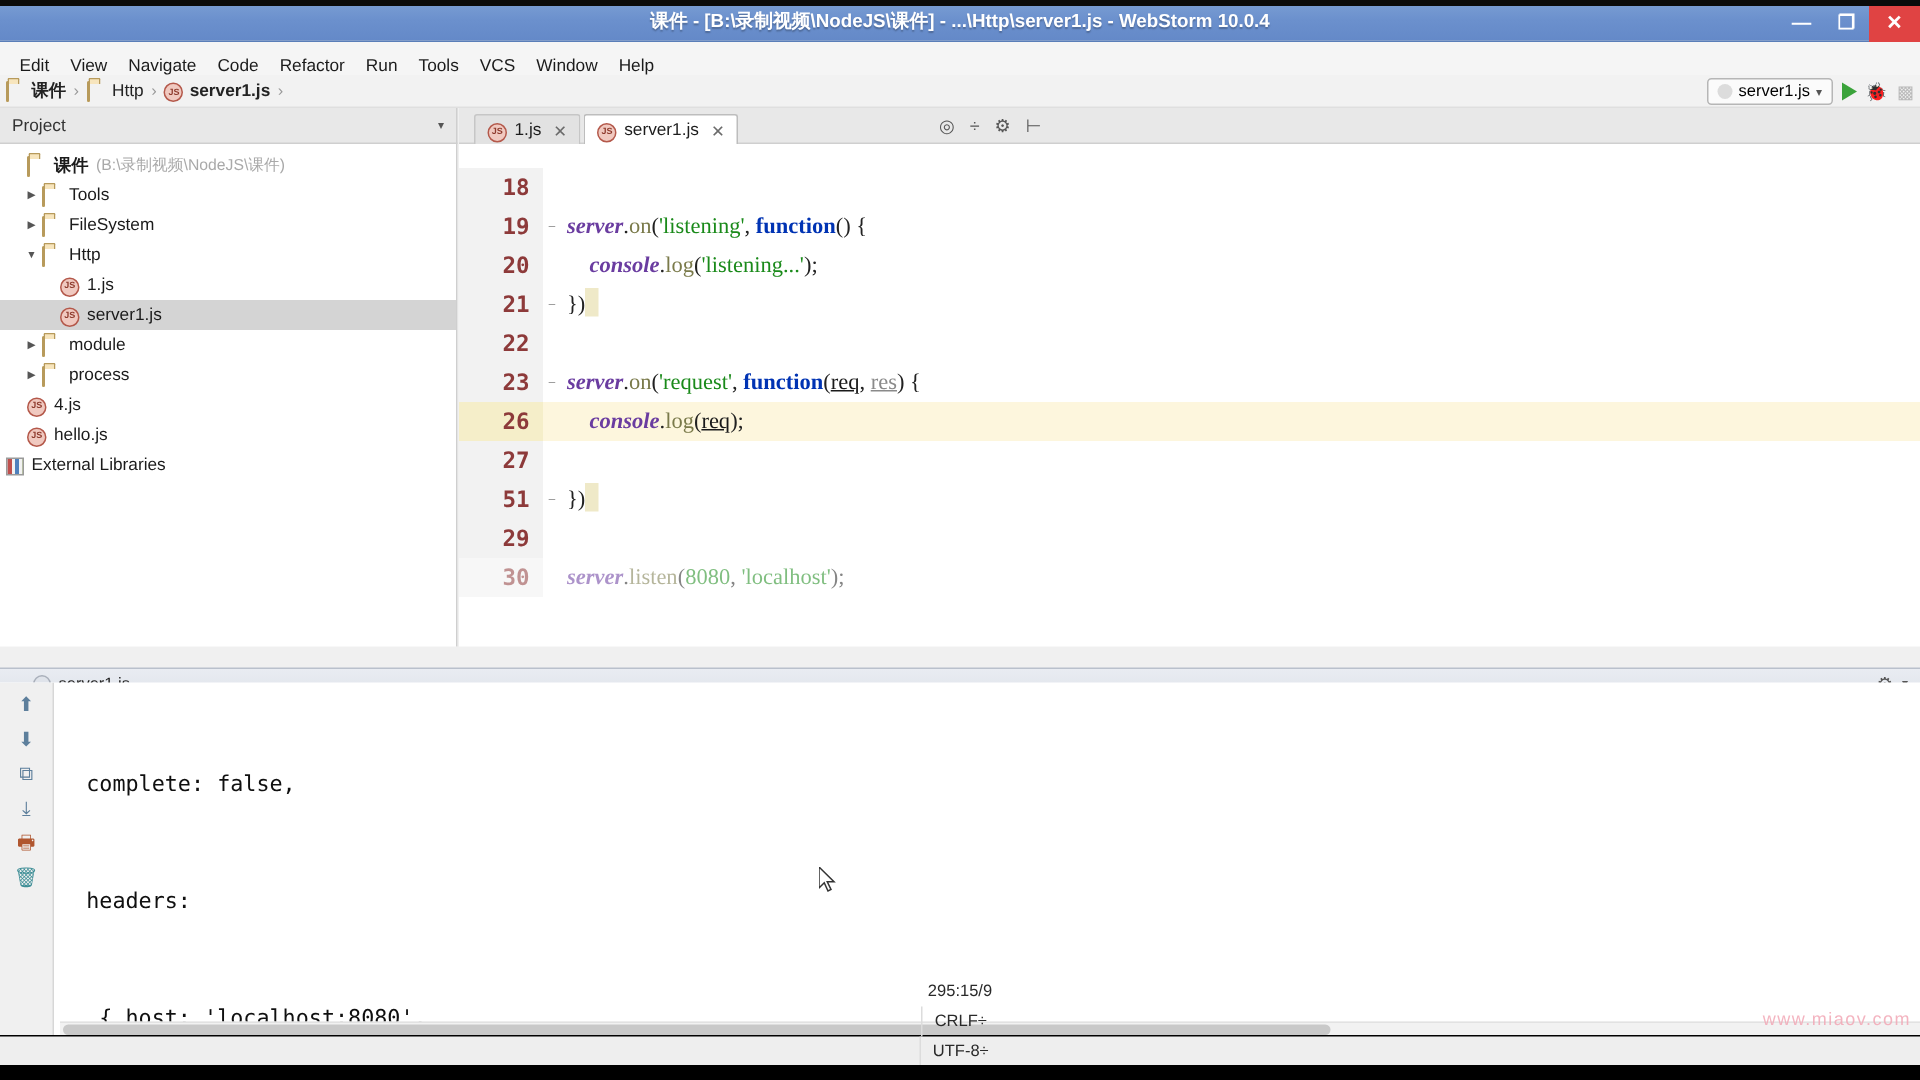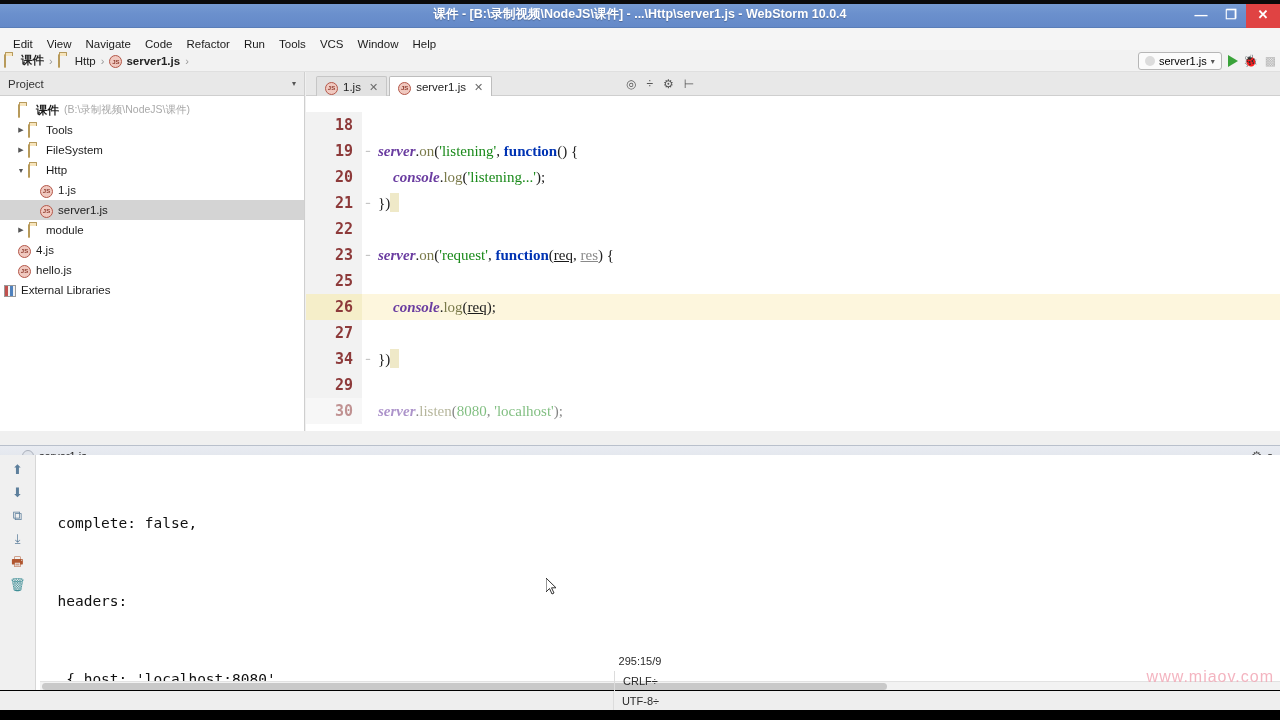--- a/index.html
+++ b/index.html
@@ -217,21 +217,21 @@
   .watermark {
     position: absolute; right: 6px; bottom: 34px; text-align: center;
     pointer-events: none;
   }
   .wm-main {
     font-family: "DejaVu Sans", sans-serif; font-size: 34px; font-weight: bold;
     color: #f08a9e; opacity: .62; letter-spacing: 2px; line-height: 1;
     -webkit-text-stroke: 1px #f5a8b8;
   }
   .wm-sub {
-    font-size: 16px; color: #f2a8b6; opacity: .85; letter-spacing: 1px; margin-top: 3px;
+    font-size: 12px; color: #f2a8b6; opacity: .85; letter-spacing: 1px; margin-top: 3px;
   }
 
   
   .statusbar {
     position: absolute; left: 0; right: 0; bottom: 10px; height: 20px;
     background: #eeeeee; border-top: 1px solid #000000;
     display: flex; align-items: center; justify-content: center;
     font-size: 11px; color: #2a2a2a; flex-direction: column;
   }
   .sb-cell { padding: 0 8px; border-left: 1px solid #dcdcdc; height: 20px; line-height: 20px; white-space: nowrap; }
@@ -369,20 +369,25 @@
     </div>
     <div class="tnode sel" style="padding-left:40px">
       <span class="js-ico">JS</span>
       <span class="nm" style="margin-left:5px">server1.js</span>
     </div>
     <div class="tnode" style="padding-left:14px">
       <span class="arrow">▶</span>
       <span class="mini-ico"><span class="folder-ico"></span></span>
       <span class="nm">module</span>
     </div>
+    <div class="tnode" style="padding-left:14px">
+      <span class="arrow">▶</span>
+      <span class="mini-ico"><span class="folder-ico"></span></span>
+      <span class="nm">process</span>
+    </div>
     <div class="tnode" style="padding-left:18px">
       <span class="js-ico">JS</span>
       <span class="nm" style="margin-left:5px">4.js</span>
     </div>
     <div class="tnode" style="padding-left:18px">
       <span class="js-ico">JS</span>
       <span class="nm" style="margin-left:5px">hello.js</span>
     </div>
     <div class="tnode" style="padding-left:4px">
       <span class="lib-ico"></span>
@@ -423,40 +428,35 @@
         <div class="code-cell"></div>
       </div>
 
       <div class="crow">
         <div class="ln-cell">23</div>
         <div class="fold-cell">−</div>
         <div class="code-cell"><span class="var">server</span><span class="punct">.</span><span class="prop">on</span><span class="punct">(</span><span class="str">'request'</span><span class="punct">, </span><span class="kw">function</span><span class="punct">(</span><span class="und">req</span><span class="punct">, </span><span class="undg">res</span><span class="punct">) {</span></div>
       </div>
 
 
-      <div class="crow">
-        <div class="ln-cell">25</div>
-        <div class="fold-cell"></div>
-        <div class="code-cell"></div>
-      </div>
 
       <div class="crow hl">
         <div class="ln-cell">26</div>
         <div class="fold-cell"></div>
         <div class="code-cell">    <span class="var">console</span><span class="punct">.</span><span class="prop">log</span><span class="punct">(</span><span class="und">req</span><span class="punct">);</span></div>
       </div>
 
       <div class="crow">
         <div class="ln-cell">27</div>
         <div class="fold-cell"></div>
         <div class="code-cell"></div>
       </div>
 
       <div class="crow">
-        <div class="ln-cell">34</div>
+        <div class="ln-cell">51</div>
         <div class="fold-cell">−</div>
         <div class="code-cell"><span class="punct">})</span><span class="caretblk"></span></div>
       </div>
 
       <div class="crow">
         <div class="ln-cell">29</div>
         <div class="fold-cell"></div>
         <div class="code-cell"></div>
       </div>
 

